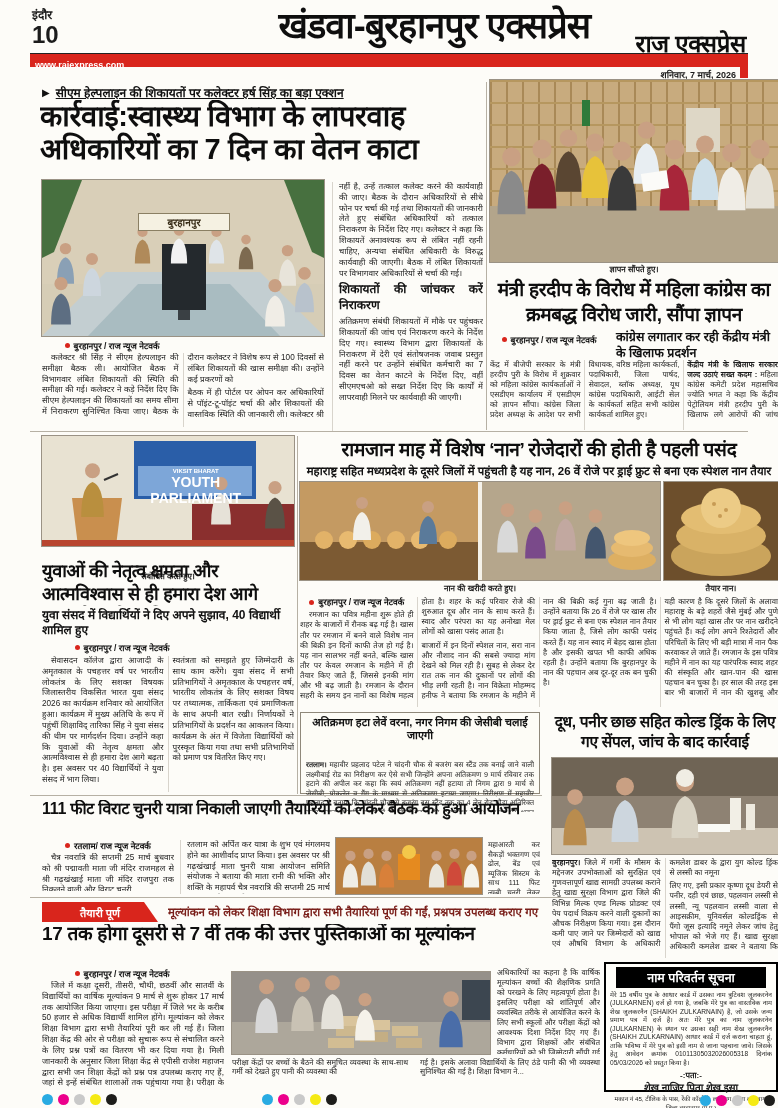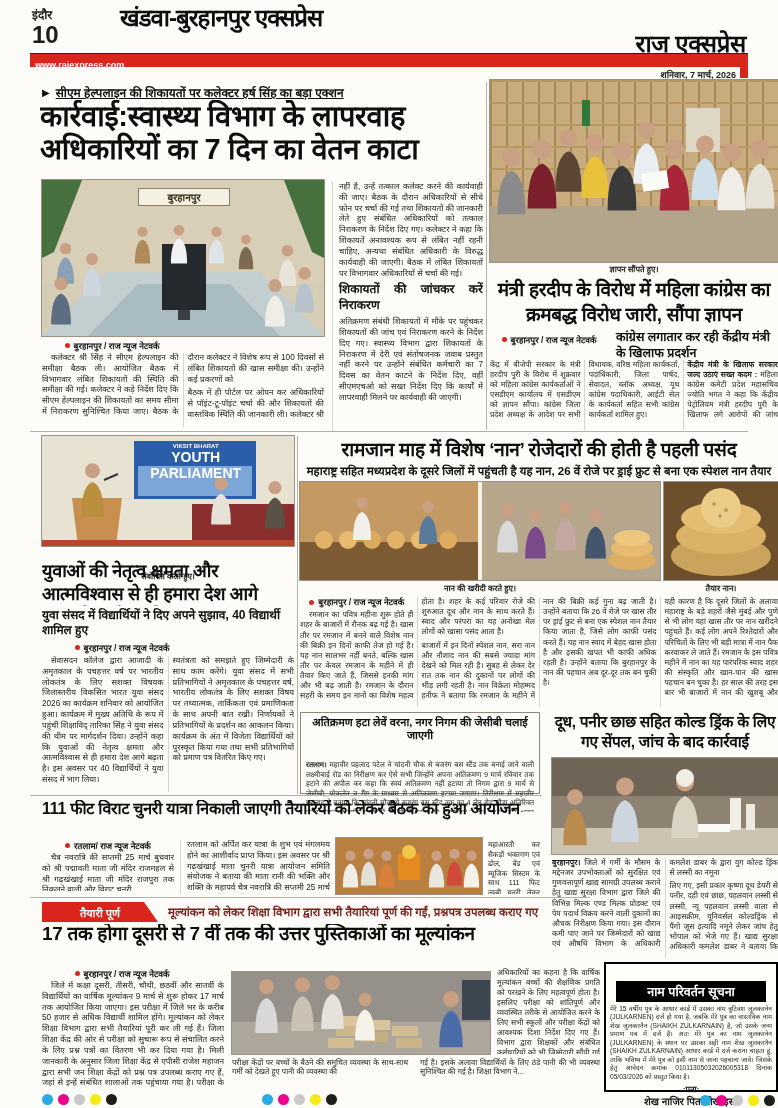--- a/index.html
+++ b/index.html
@@ -20,24 +20,24 @@
   .hl{font-weight:800;color:#0e0e0e;letter-spacing:-0.3px;}
   .rule{background:#b6b0a4;}
   .kicker{display:flex;align-items:center;gap:6px;font-weight:bold;font-size:12px;color:#111;}
   .kicker .txt{text-decoration:underline;}
   .arrow{color:#111;font-size:10px;}
   .subhead{font-weight:800;color:#111;}
   .marks{display:flex;gap:5px;}
   .mk{width:11px;height:11px;border-radius:50%;display:inline-block;}
   .badge{background:#d9251c;color:#fff;font-weight:800;font-size:11px;display:flex;align-items:center;justify-content:center;
          clip-path:polygon(0 0,calc(100% - 14px) 0,100% 100%,0 100%);}
-  .noticebox{border:2px solid #000;background:#fffef9;padding:17px 4px;box-sizing:border-box;}
+  .noticebox{border:2px solid #000;background:#fffef9;padding:3px 4px;box-sizing:border-box;}
   .noticetitle{background:#000;color:#fff;font-weight:800;font-size:12.5px;text-align:center;padding:2px 0;margin:0 6px 3px;}
   .redbar{background:#d9251c;border-top:1.5px solid #222;}
-  .ovl{position:absolute;z-index:3;}
+  .ovl{position:absolute;z-index:3;margin-top:25px;}
 </style>
 </head>
 <body>
 
 <svg width="0" height="0" style="position:absolute">
   <defs>
     <g id="pp">
       <circle cx="10" cy="7" r="6" fill="#c9a083"></circle>
       <path d="M1 44 Q1 19 10 16 Q19 19 19 44 Z"></path>
     </g>
@@ -48,21 +48,21 @@
     </pattern>
   </defs>
 </svg>
 
 <div class="page">
 
   <div class="abs" style="left:32px;top:6px;">
     <div style="font-size:12px;font-weight:bold;">इंदौर</div>
     <div style="font-size:24px;font-weight:800;line-height:1;">10</div>
   </div>
-  <div class="abs hl" style="left:120px;top:4px;width:470px;text-align:left;font-size:24px;line-height:1.2;letter-spacing:-1px;">खंडवा-बुरहानपुर एक्सप्रेस</div>
+  <div class="abs hl" style="left:120px;top:4px;width:470px;text-align:right;font-size:36px;line-height:1.2;letter-spacing:-1px;">खंडवा-बुरहानपुर एक्सप्रेस</div>
   <div class="abs hl" style="left:596px;top:26px;width:150px;text-align:right;font-size:24px;">राज एक्सप्रेस</div>
   <div class="abs redbar" style="left:30px;top:53px;width:718px;height:13px;">
     <span style="color:#fff;font-size:9px;font-weight:bold;line-height:13px;padding-left:5px;display:inline-block;">www.rajexpress.com</span>
   </div>
   <div class="abs" style="left:540px;top:68px;width:196px;text-align:right;font-size:9px;font-weight:bold;">शनिवार, 7 मार्च, 2026</div>
   <div class="abs" style="left:740px;top:66px;width:8px;height:12px;background:#d9251c;"></div>
 
   <div class="abs kicker" style="left:42px;top:84px;width:440px;">
     <span class="arrow">▶</span>
     <span class="txt">सीएम हेल्पलाइन की शिकायतों पर कलेक्टर हर्ष सिंह का बड़ा एक्शन</span>

